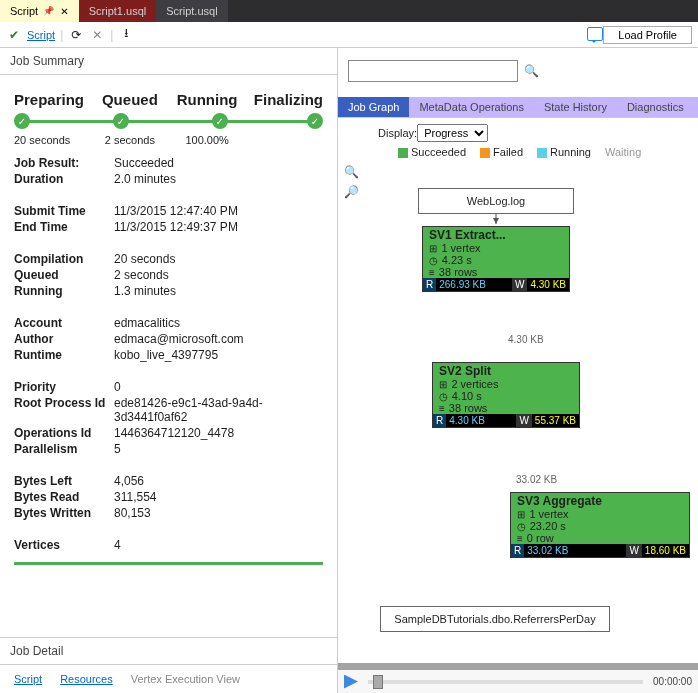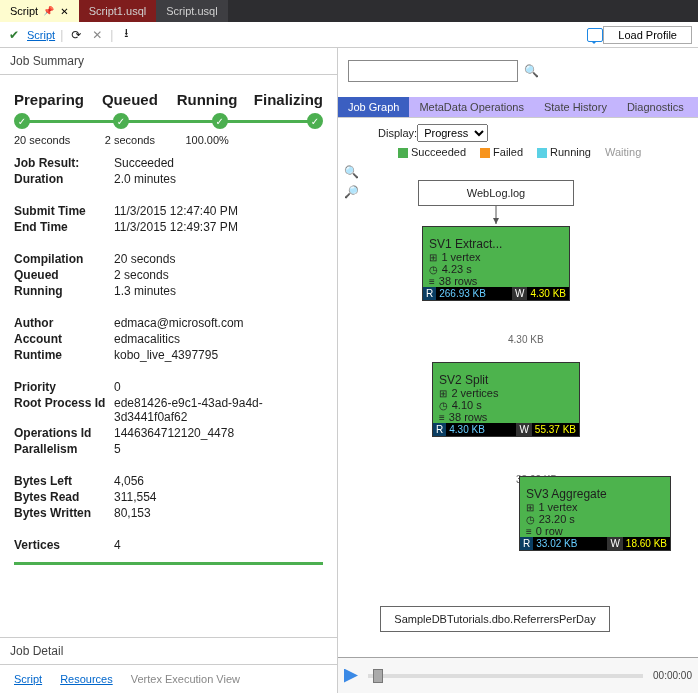--- a/index.html
+++ b/index.html
@@ -4,21 +4,21 @@
 <style>
   * { box-sizing: border-box; margin: 0; padding: 0; }
   body { font-family: "Segoe UI", Tahoma, sans-serif; font-size: 12px; background: #fff; color: #1e1e1e; width: 698px; height: 693px; overflow: hidden; }
   .tabs { display: flex; background: #2d2d30; height: 22px; }
   .tab { display: flex; align-items: center; padding: 0 10px; font-size: 11px; color: #d0d0d0; cursor: pointer; }
   .tab.active { background: #fefccf; color: #000; }
   .tab .pin { margin-left: 5px; font-size: 9px; color: #888; }
   .tab .x { margin-left: 6px; font-size: 10px; color: #000; }
   .toolbar { display: flex; align-items: center; height: 26px; border-bottom: 1px solid #ccc; padding: 0 6px; background: #fff; }
   .tb-left { display: flex; align-items: center; gap: 5px; }
-  .tb-right { margin-left: auto; display: flex; align-items: center; gap: 0; }
+  .tb-right { margin-left: auto; display: flex; gap: 0; }
   .tb-icon { width: 16px; height: 16px; display: flex; align-items: center; justify-content: center; cursor: pointer; }
   .linklike { color: #0066cc; text-decoration: underline; cursor: pointer; font-size: 11px; }
   .btn { border: 1px solid #aaa; background: #fff; padding: 2px 14px; font-size: 11px; cursor: pointer; }
   .split { display: flex; height: calc(100% - 48px); }
   .left { width: 338px; border-right: 1px solid #ccc; display: flex; flex-direction: column; overflow: hidden; }
   .right { flex: 1; display: flex; flex-direction: column; overflow: hidden; background: #fff; }
   .section-head { padding: 6px 10px; border-bottom: 1px solid #ccc; color: #444; font-size: 12px; }
   .left-body { padding: 8px 14px; flex: 1; overflow-y: auto; }
   .progress-row { display: flex; justify-content: flex-end; font-weight: 600; font-size: 15px; margin: 8px 0 4px; }
   .progress-row span { flex: 1; text-align: center; }
@@ -44,29 +44,29 @@
   .rtab { padding: 4px 10px; font-size: 11px; cursor: pointer; color: #444; }
   .rtab.active { background: #3b5fc1; color: #fff; }
   .display-row { display: flex; align-items: center; padding: 6px 10px 2px 40px; font-size: 11px; }
   .display-row select { font-size: 11px; padding: 1px 2px; }
   .legend-row { display: flex; gap: 14px; padding: 2px 10px 6px 60px; font-size: 11px; align-items: center; }
   .sw { display: inline-block; width: 10px; height: 10px; margin-right: 3px; vertical-align: middle; }
   .canvas { flex: 1; position: relative; overflow: hidden; background: #fff; }
   .zoom-icons { position: absolute; left: 6px; top: 0; display: flex; flex-direction: column; gap: 4px; }
   .node-source, .node-sink { position: absolute; border: 1px solid #666; background: #fff; padding: 6px 12px; font-size: 11px; text-align: center; }
   .node { position: absolute; width: 148px; background: #4db34d; border: 1px solid #333; font-size: 11px; }
-  .node .hd { font-weight: 400; padding: 10px 6px 0; font-size: 12px; }
+  .node .hd { font-weight: 700; padding: 1px 6px 0; font-size: 12px; }
   .node .ln { padding: 0 6px; display: flex; gap: 4px; align-items: center; }
   .node .ft { display: flex; background: #000; color: #fff; font-size: 10px; }
   .node .ft span { padding: 1px 3px; }
   .node .ft .r { color: #6cf; }
   .node .ft .w { color: #ff0; }
   .edge-label { position: absolute; font-size: 10px; color: #666; }
   svg.edges { position: absolute; inset: 0; pointer-events: none; }
-  .footer { height: 36px; display: flex; align-items: center; padding: 0 6px; border-top: 1px solid #a3a3a3; background: #f7f7f7; gap: 10px; }
+  .footer { height: 30px; display: flex; align-items: center; padding: 0 6px; border-top: 7px solid #a3a3a3; background: #f7f7f7; gap: 10px; }
   .play { width: 14px; height: 14px; background: #3b8ae6; clip-path: polygon(0 0, 100% 50%, 0 100%); cursor: pointer; }
   .track { flex: 1; height: 4px; background: #ddd; position: relative; }
   .thumb { position: absolute; left: 5px; top: -5px; width: 10px; height: 14px; background: #aaa; border: 1px solid #777; }
   .time { font-size: 10px; color: #444; }
   .gl { color: #222; font-size: 10px; }
   .chat-icon { width:16px; height:14px; border:1.5px solid #1e88e5; border-radius:2px; position:relative; }
   .chat-icon:after { content:''; position:absolute; border:3px solid transparent; border-top-color:#1e88e5; bottom:-6px; left:3px; }
 </style>
 </head>
 <body>
@@ -159,26 +159,26 @@
             <div class="v">2 seconds</div>
           </div>
           <div class="kv">
             <div class="k">Running</div>
             <div class="v">1.3 minutes</div>
           </div>
         </div>
         <div class="gap"></div>
       <div id="rows4">
           <div class="kv">
+            <div class="k">Account</div>
+            <div class="v">edmacalitics</div>
+          </div>
+          <div class="kv">
             <div class="k">Author</div>
             <div class="v">edmaca@microsoft.com</div>
-          </div>
-          <div class="kv">
-            <div class="k">Account</div>
-            <div class="v">edmacalitics</div>
           </div>
           <div class="kv">
             <div class="k">Runtime</div>
             <div class="v">kobo_live_4397795</div>
           </div>
         </div>
         <div class="gap"></div>
       <div id="rows5">
           <div class="kv">
             <div class="k">Priority</div>
@@ -262,21 +262,21 @@
             <marker id="ah" markerWidth="8" markerHeight="8" refX="6" refY="3" orient="auto">
               <path d="M0,0 L6,3 L0,6 Z" fill="#555"></path>
             </marker>
           </defs>
         <line x1="158" y1="32" x2="158" y2="60" stroke="#555" marker-end="url(#ah)"></line>
         <line x1="158" y1="158" x2="158" y2="196" stroke="#555" marker-end="url(#ah)"></line>
         <path d="M158 294 L158 316 Q158 326 168 328 L200 332 Q210 334 210 344 L210 350" stroke="#555" fill="none" marker-end="url(#ah)" stroke-width="2"></path>
         <path d="M134 294 L134 430 L134 440" stroke="#555" fill="none" marker-end="url(#ah)"></path>
       </svg>
 
-      <div class="node-source" style="left:80px; top:16px; width:156px;"><span>WebLog.log</span></div>
+      <div class="node-source" style="left:80px; top:24px; width:156px;"><span>WebLog.log</span></div>
 
       <div class="node" style="left:84px; top:62px;">
         <div class="hd">SV1 Extract...</div>
         <div class="ln">
             <span class="gl">⊞</span>
             <span>1 vertex</span>
           </div>
         <div class="ln">
             <span class="gl">◷</span>
             <span>4.23 s</span>
@@ -310,21 +310,21 @@
           </div>
         <div class="ft">
             <span style="background:#0a3d62;">R</span>
             <span class="r">4.30 KB</span>
             <span style="margin-left:auto;background:#333;">W</span>
             <span class="w">55.37 KB</span>
           </div>
       </div>
       <div class="edge-label" style="left:178px; top:310px;">33.02 KB</div>
 
-      <div class="node" style="left:172px; top:312px; width:152px;margin-left:9px;">
+      <div class="node" style="left:172px; top:328px; width:180px;">
         <div class="hd">SV3 Aggregate</div>
         <div class="ln">
             <span class="gl">⊞</span>
             <span>1 vertex</span>
           </div>
         <div class="ln">
             <span class="gl">◷</span>
             <span>23.20 s</span>
           </div>
         <div class="ln">

